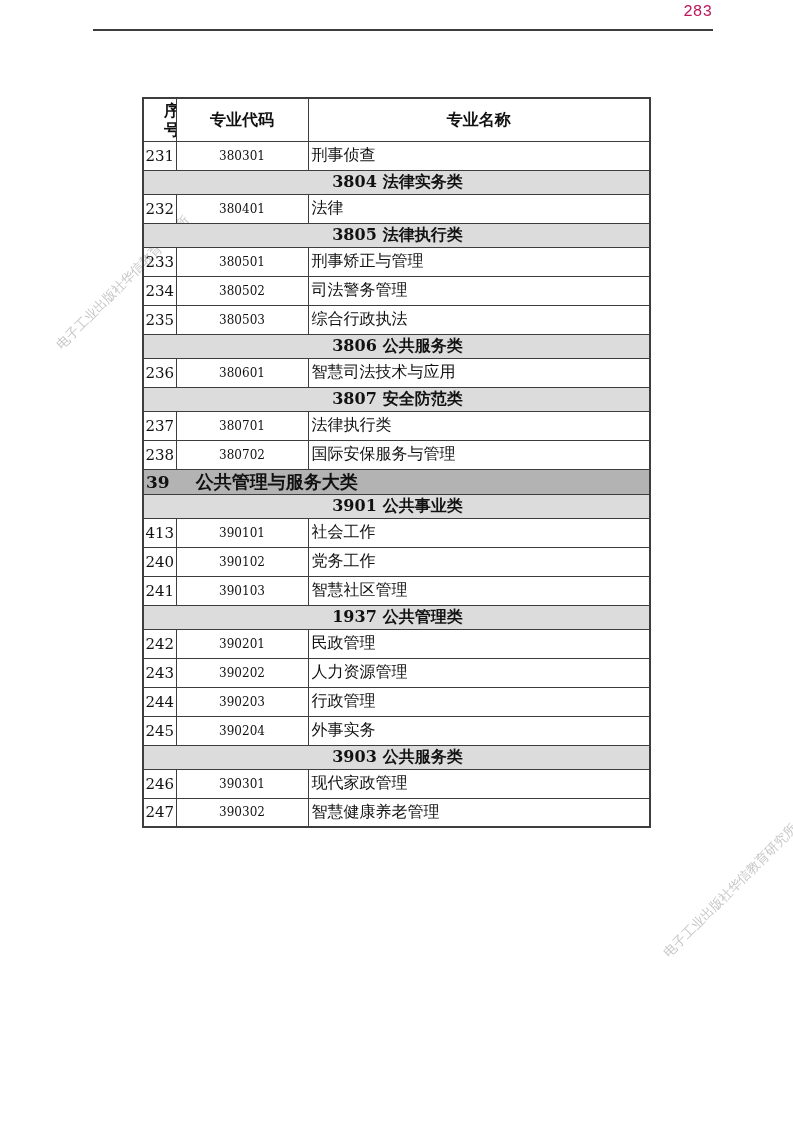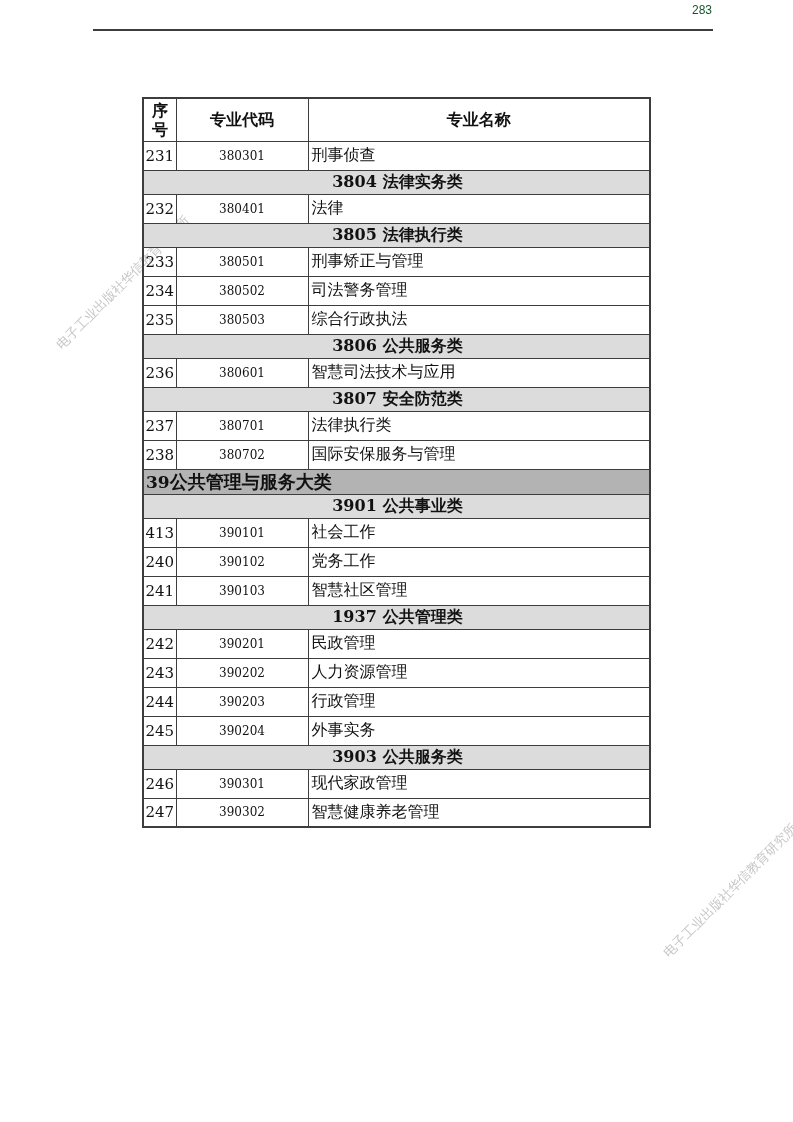--- a/index.html
+++ b/index.html
@@ -13,23 +13,23 @@
   body {
     position: relative;
     background: #ffffff;
     overflow: hidden;
     font-family: "Liberation Sans", "DejaVu Sans", sans-serif;
   }
   .page-number {
     position: absolute;
     top: 3px;
     right: 81px;
-    font-size: 12px;
-    color: #14532d;
-    font-family: Liberation Sans, sans-serif;
+    font-size: 16px;
+    color: #be185d;
+    font-family: Liberation Mono, monospace;
   }
   .top-rule {
     position: absolute;
     left: 93px;
     top: 29px;
     width: 620px;
     height: 2px;
     background: var(--border);
   }
   .watermark {
@@ -66,21 +66,21 @@
     color: #111;
     overflow: hidden;
   }
   .header-row th {
     height: 43px;
     font-weight: bold;
     font-size: 16px;
     text-align: center;
     line-height: 19px;
   }
-  .th-no { word-break: break-all; padding: 0 8px; }
+  .th-no { word-break: break-all; padding: 0 20px; }
   .entry-row td { height: 29px; }
   .td-no {
     text-align: center;
     font-family: "DejaVu Serif", "Liberation Serif", serif;
     font-size: 15px;
   }
   .td-code {
     text-align: center;
     font-family: "DejaVu Serif", "Liberation Serif", serif;
     font-size: 12px;
@@ -103,21 +103,21 @@
     font-weight: bold;
     padding-left: 2px;
   }
   .band-code {
     font-family: "DejaVu Serif", "Liberation Serif", serif;
     font-weight: bold;
     font-size: 16px;
     margin-right: 6px;
   }
   .band-name { font-size: 16px; font-weight: bold; }
-  .major-row .band-code { font-size: 17px; margin-right: 0; }
+  .major-row .band-code { font-size: 17px; margin-right: 26px; }
   .major-row .band-name { font-size: 18px; }
 </style>
 </head>
 <body>
 
 <div class="page-number">283</div>
 <div class="top-rule"></div>
 
 <div class="watermark wm1">电子工业出版社华信教育研究所</div>
 <div class="watermark wm2">电子工业出版社华信教育研究所</div>

